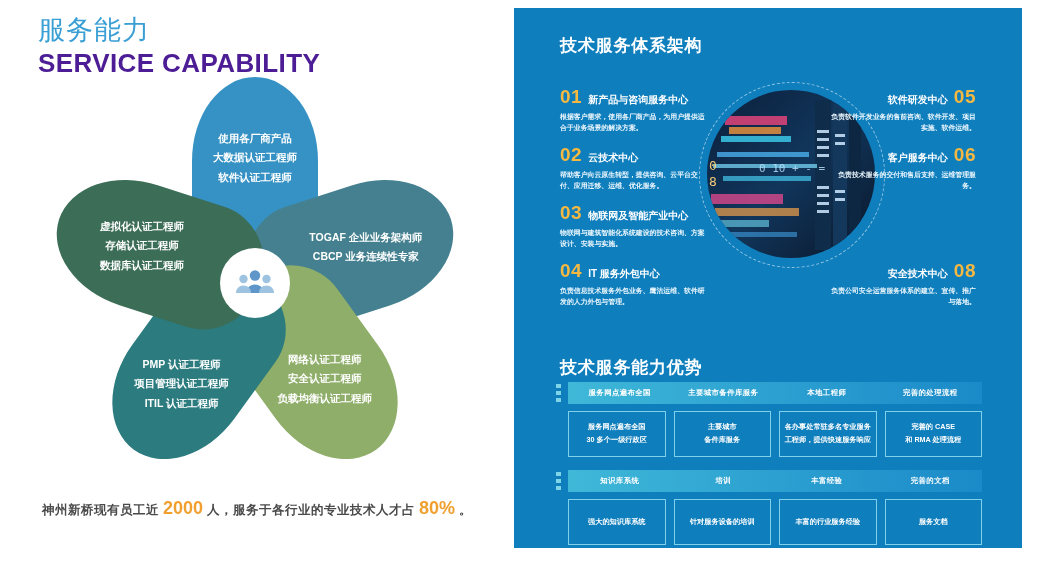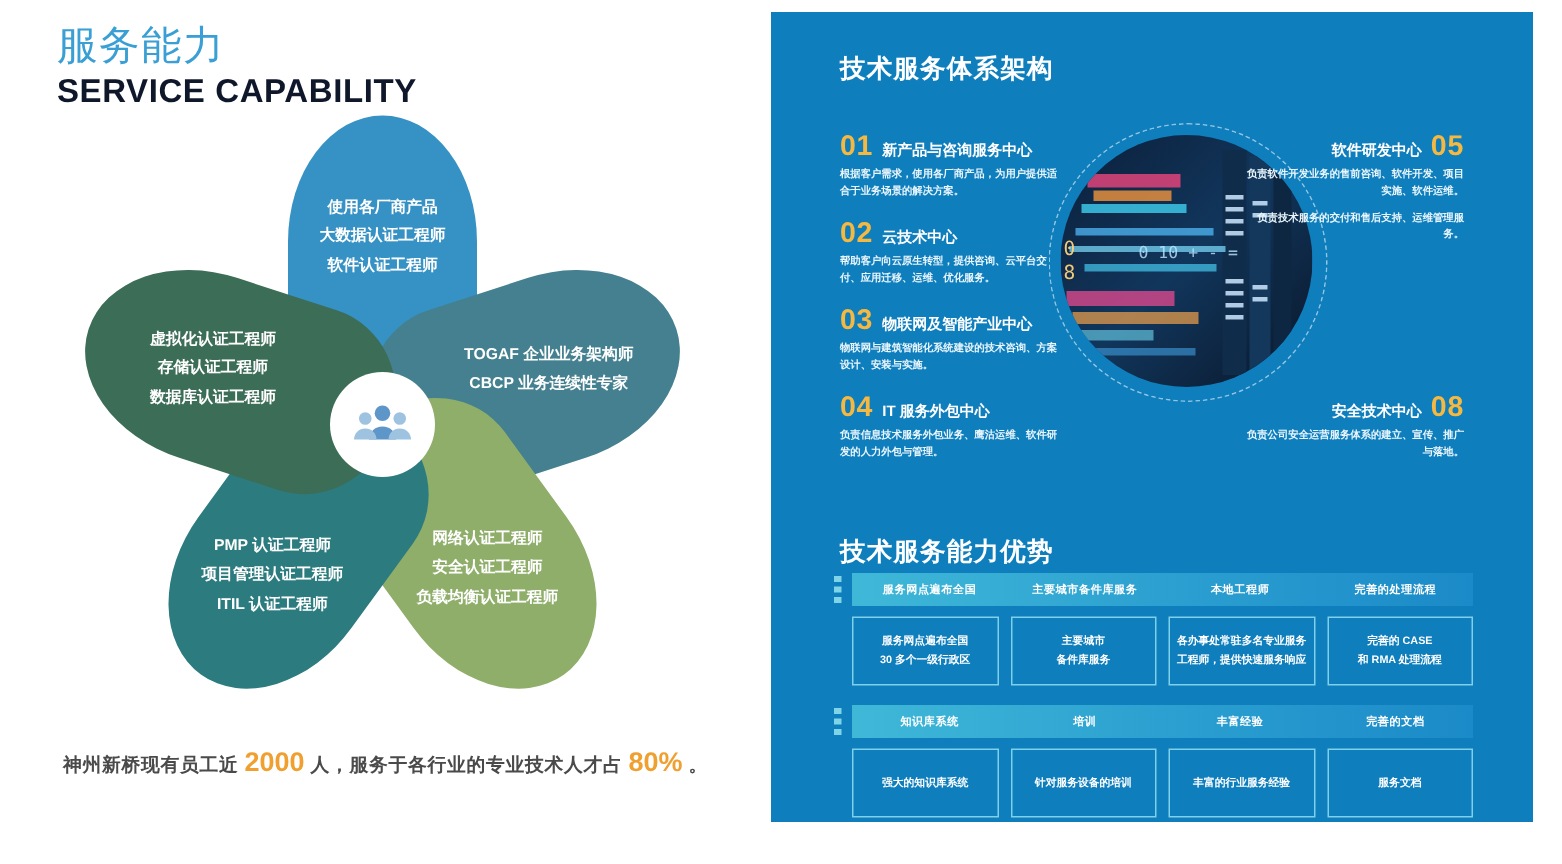--- a/index.html
+++ b/index.html
@@ -4,22 +4,22 @@
 <style>
   html,body{margin:0;padding:0;background:#ffffff;}
   body{width:1041px;height:576px;overflow:hidden;
        font-family:"Liberation Sans","DejaVu Sans",sans-serif;}
   #root{position:relative;width:1041px;height:576px;background:#fff;}
 
   
   #left{position:absolute;left:0;top:0;width:514px;height:420px;}
   .title-cn{position:absolute;left:38px;top:16px;font-size:27px;font-weight:400;
             color:#3a9fd4;letter-spacing:1px;line-height:1.1;}
-  .title-en{position:absolute;left:38px;top:48px;font-size:22px;font-weight:bold;
-            color:#0f172a;letter-spacing:0.4px;}
+  .title-en{position:absolute;left:38px;top:48px;font-size:26px;font-weight:bold;
+            color:#4c1d95;letter-spacing:0.4px;}
 
   
   #flower{position:absolute;left:20px;top:88px;width:470px;height:390px;}
   .petal{position:absolute;left:50%;top:50%;width:126px;height:212px;
          margin-left:-63px;margin-top:-206px;
          border-radius:63px 63px 63px 63px / 84px 84px 58px 58px;
          transform-origin:50% 206px;}
   .petal .ptxt{position:absolute;left:50%;top:0;width:230px;margin-left:-115px;
                text-align:center;color:#fff;font-weight:bold;font-size:10.5px;
                line-height:1.85;}
@@ -240,20 +240,24 @@
     </div>
 
     <div class="numitem col-r" style="top:70px">
       <div class="nrow">
           <span class="h">软件研发中心</span>
       <span class="n">05</span>
         </div>
       <div class="d">负责软件开发业务的售前咨询、软件开发、项目实施、软件运维。</div>
     </div>
     <div class="numitem col-r" style="top:128px">
+      <div class="nrow">
+          <span class="h">客户服务中心</span>
+      <span class="n">06</span>
+        </div>
       <div class="d">负责技术服务的交付和售后支持、运维管理服务。</div>
     </div>
     <div class="numitem col-r" style="top:244px">
       <div class="nrow">
           <span class="h">安全技术中心</span>
       <span class="n">08</span>
         </div>
       <div class="d">负责公司安全运营服务体系的建立、宣传、推广与落地。</div>
     </div>
 

